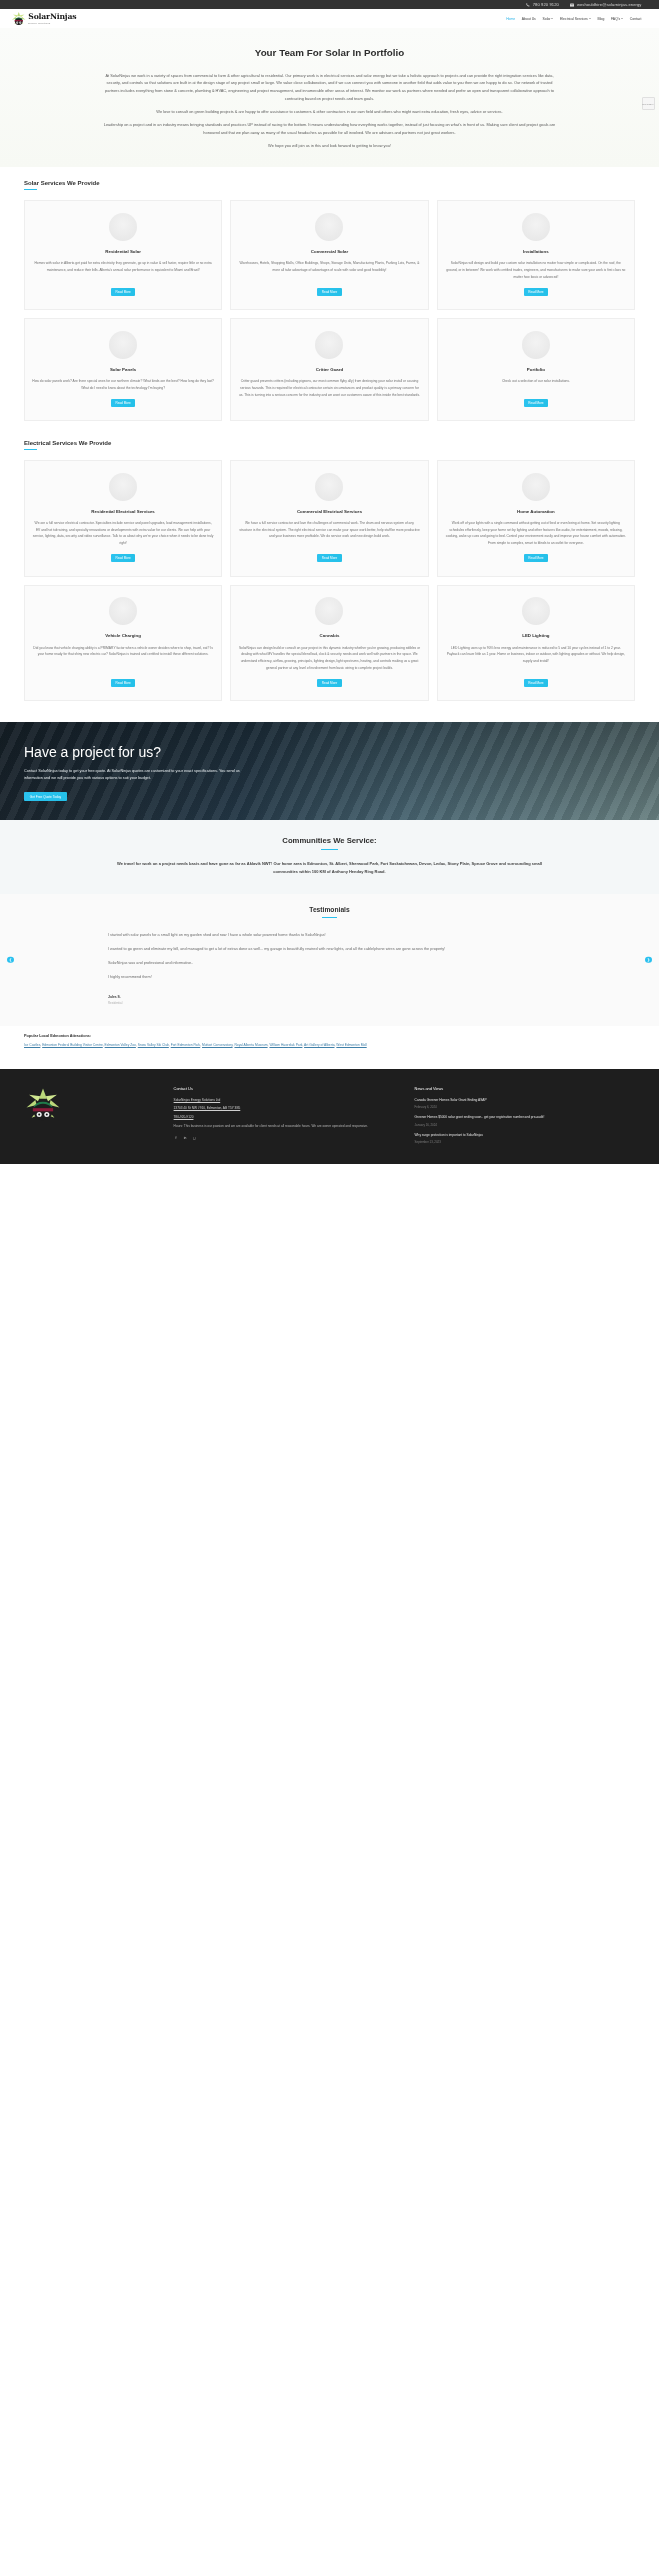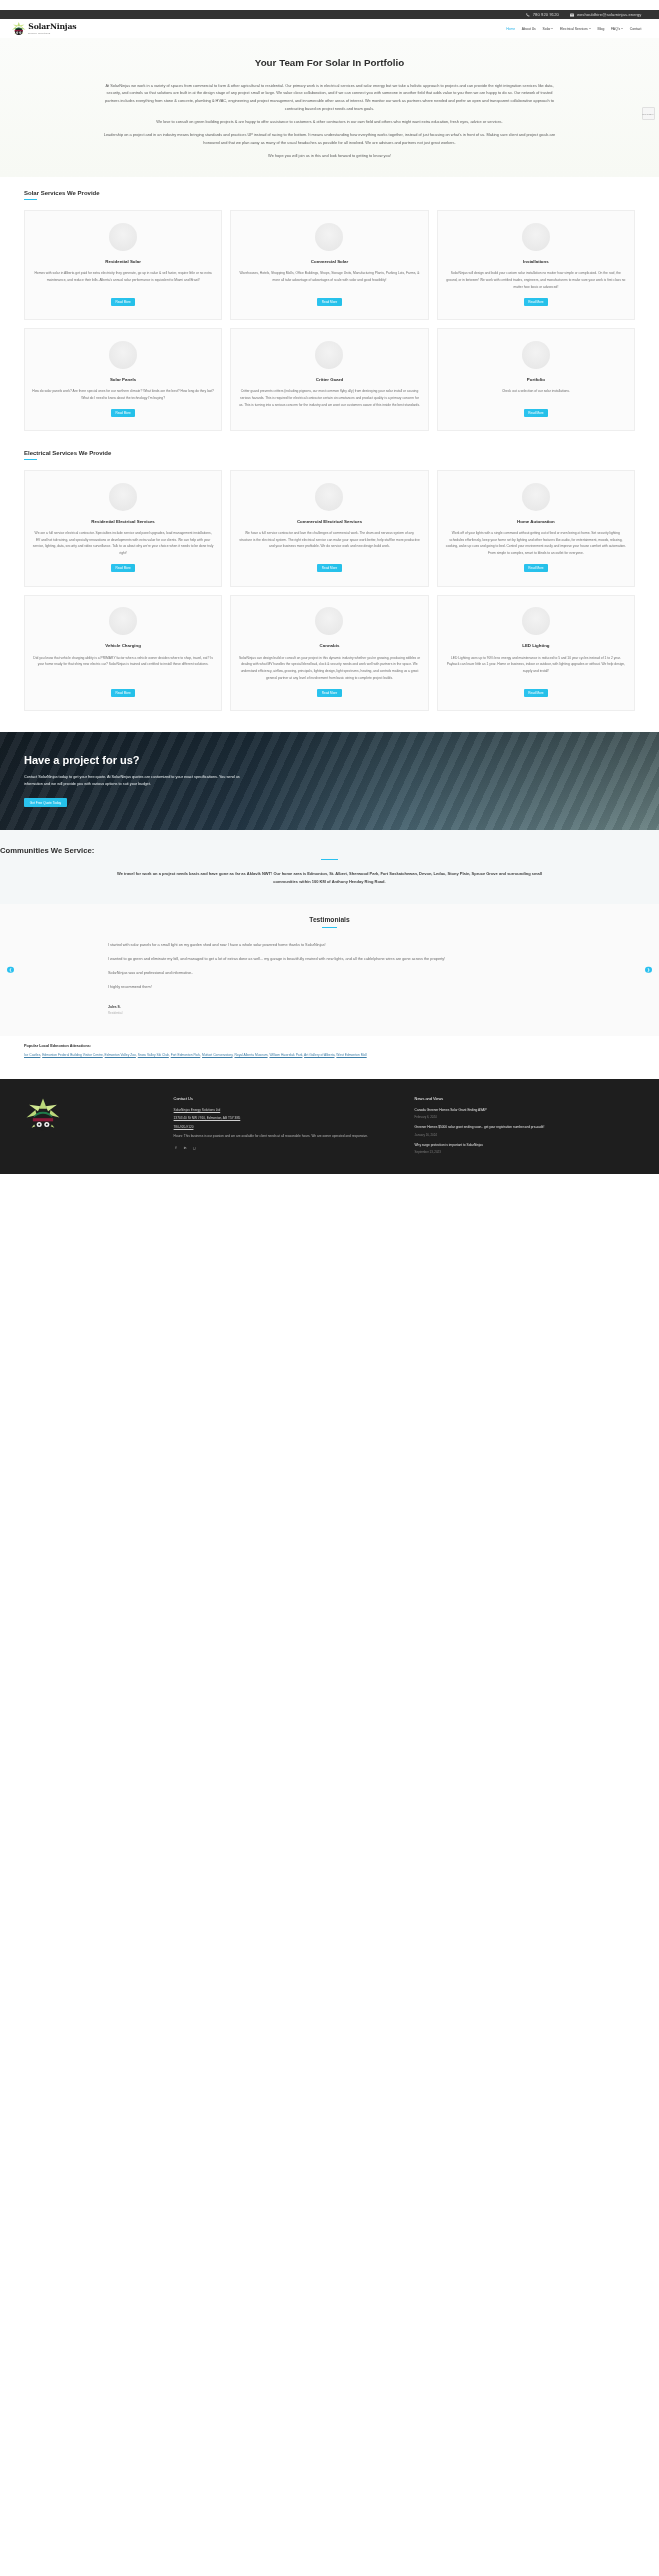--- a/index.html
+++ b/index.html
@@ -3,21 +3,21 @@
 <meta charset="utf-8">
 <style>
   * { box-sizing: border-box; margin: 0; padding: 0; }
   body {
     width: 659px;
     font-family: "Liberation Sans", sans-serif;
     background: #ffffff;
     color: #4a4a4a;
     -webkit-font-smoothing: antialiased;
   }
-  .wrap { width: 659px; margin: 10px auto; }
+  .wrap { width: 659px; margin: 0 auto; }
 
   
   .topbar {
     background: #333333;
     height: 9.3px;
     display: flex;
     align-items: center;
     justify-content: flex-end;
     padding-right: 17.5px;
     gap: 11.3px;
@@ -112,27 +112,27 @@
     background: linear-gradient(100deg,#1f2a33 0%, #2c4456 38%, #5c7f8e 62%, #8aa7a6 100%);
   }
   .cta::after {
     content: "";
     position: absolute; inset: 0;
     background:
       repeating-linear-gradient(115deg, rgba(255,255,255,.05) 0 7.2px, rgba(0,0,0,.08) 7.2px 15.5px),
       linear-gradient(180deg, rgba(10,18,24,.55) 0%, rgba(10,18,24,.25) 100%);
   }
   .cta-inner { position: relative; z-index: 2; padding: 21.6px 0 0 24px; max-width: 258px; }
-  .cta h2 { color: #ffffff; font-size: 11px; font-weight: 700; margin-bottom: 8.2px; }
+  .cta h2 { color: #ffffff; font-size: 14px; font-weight: 400; margin-bottom: 8.2px; }
   .cta p { color: #e8eef0; font-size: 3.8px; line-height: 1.95; margin-bottom: 8.2px; }
   .cta .btn { font-size: 3.2px; padding: 2.6px 5.7px; }
 
   
   .communities { background: #f4f7f8; padding: 15.5px 0 17.5px; }
-  .communities h2 { font-size: 7.7px; color: #2e2e2e; font-weight: 700; }
+  .communities h2 { text-align: center; font-size: 7.7px; color: #2e2e2e; font-weight: 700; }
   .communities .section-rule { margin: 4.6px auto 10.3px; width: 17.5px; }
   .communities p {
     width: 443px; margin: 0 auto;
     text-align: center;
     font-size: 4px;
     line-height: 2.0;
     color: #3f3f3f;
     font-weight: 700;
   }
 

